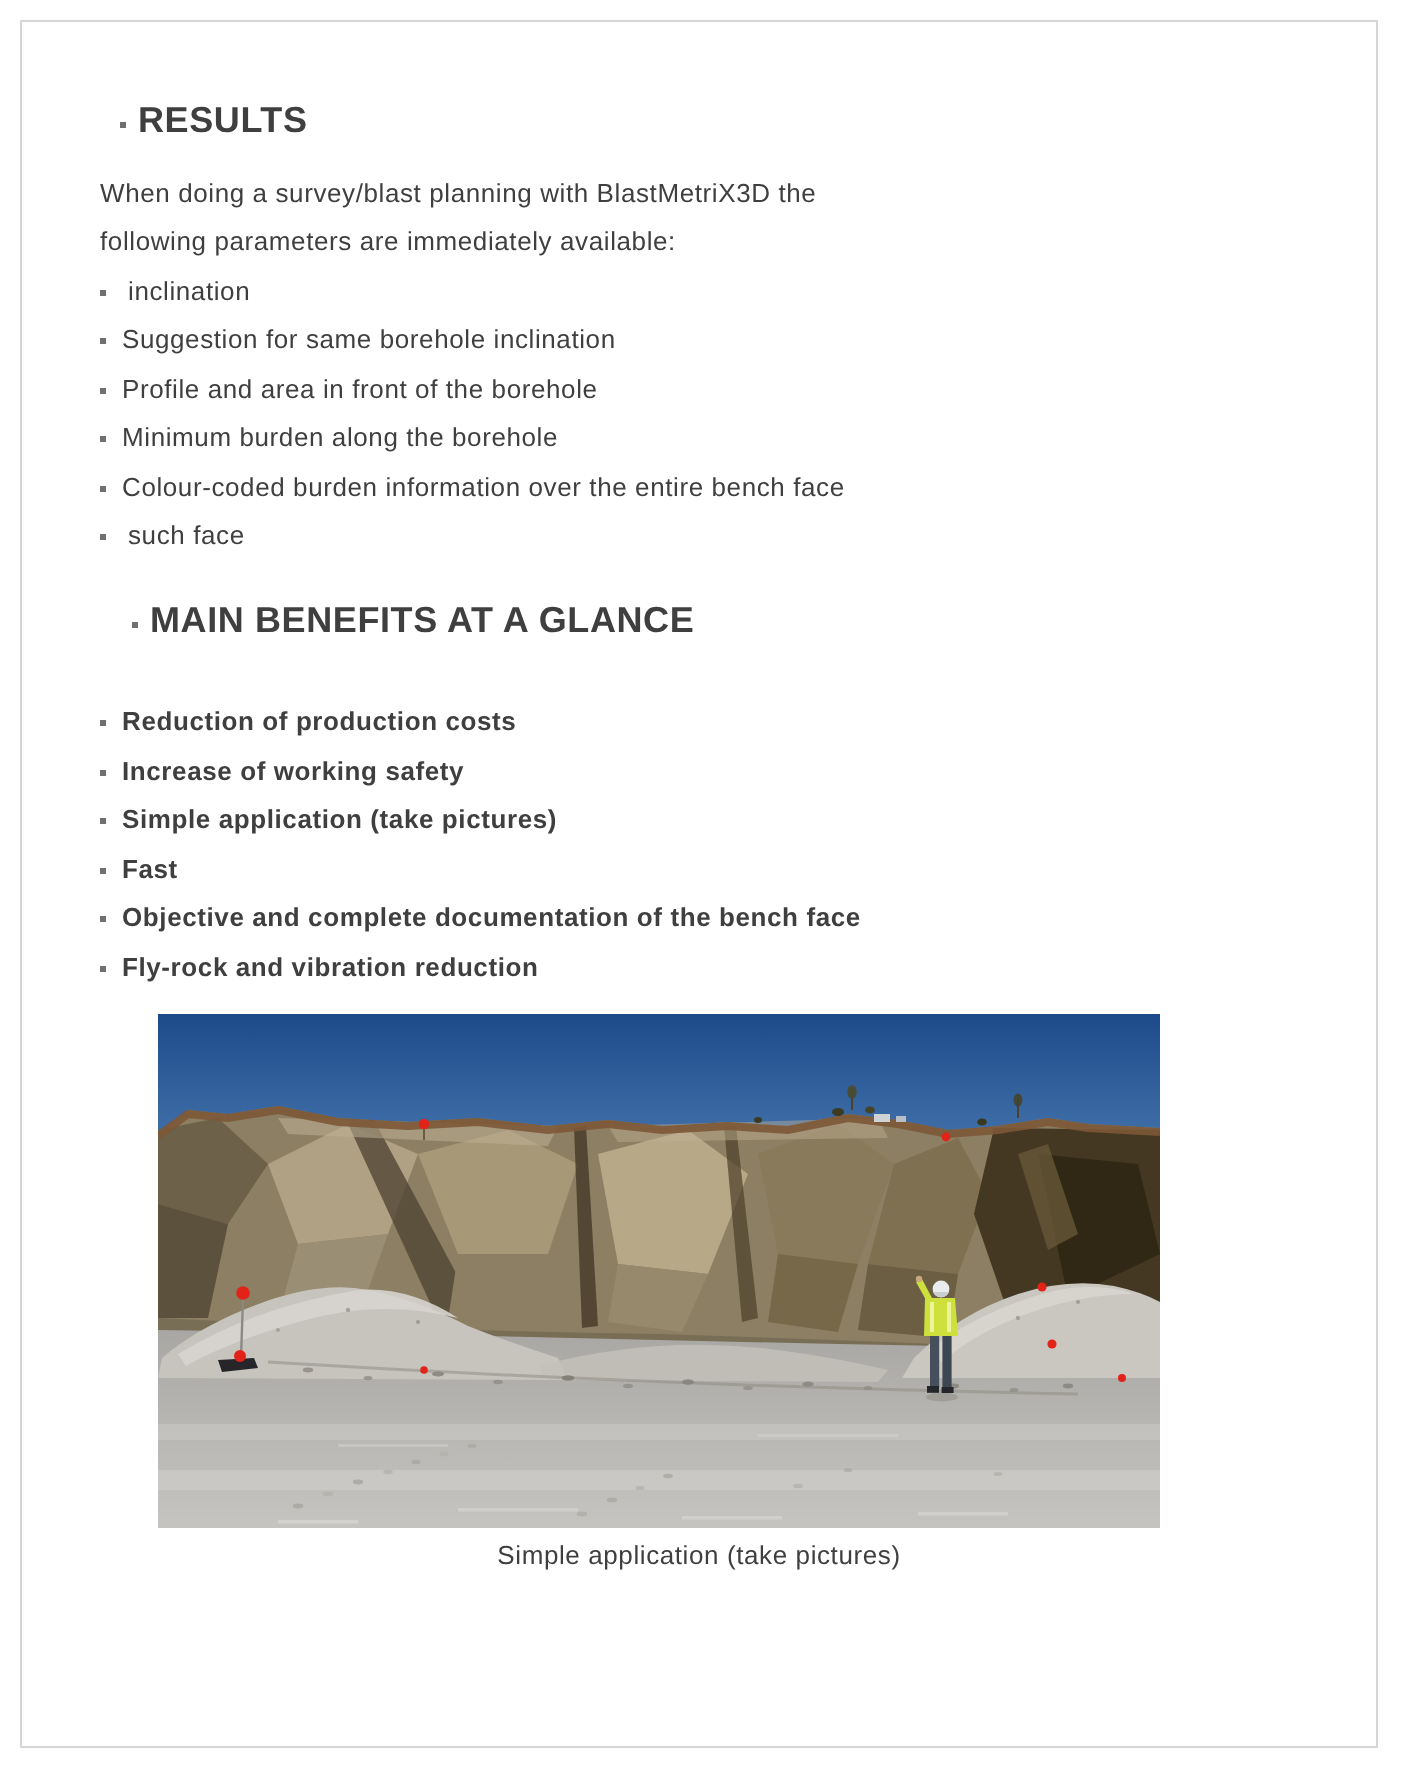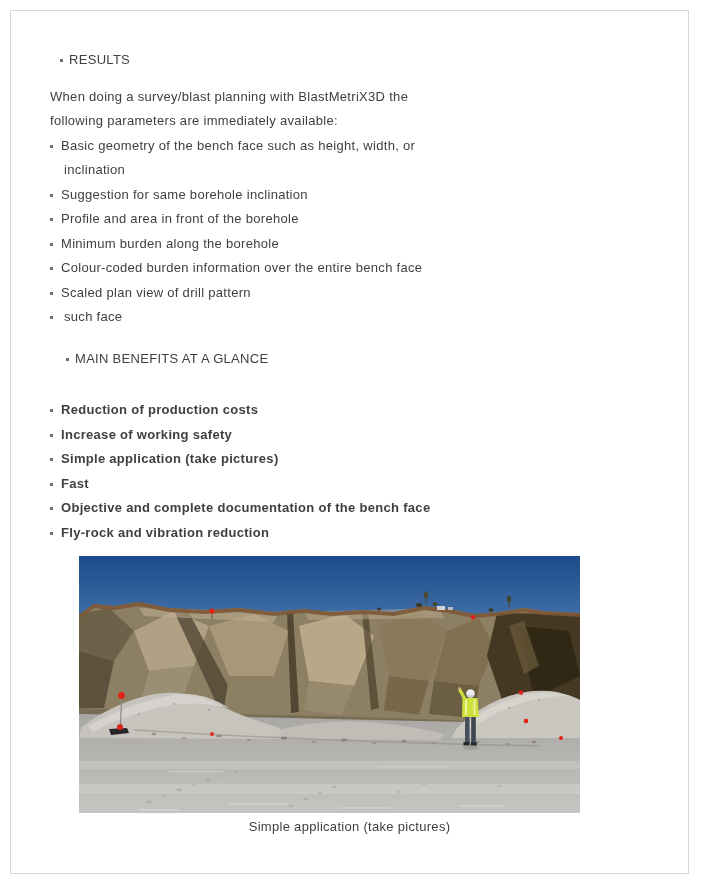--- a/index.html
+++ b/index.html
@@ -10,21 +10,21 @@
   }
   .panel{
     position:absolute;left:10px;top:10px;width:677px;height:862px;
     border:1px solid #d6d6d6;background:#ffffff;overflow:hidden;
   }
   .content{
     padding:37px 0 0 39px;
     font-size:13px;line-height:24.5px;letter-spacing:0.3px;
   }
   .section-heading{
-    font-size:13px;font-weight:normal;margin:0 0 0 10px;white-space:nowrap;
+    font-size:18px;font-weight:bold;margin:0 0 0 10px;white-space:nowrap;
   }
   .benefits-heading{margin-left:16px;margin-top:17px;}
   .sq{
     display:inline-block;width:3px;height:3px;background:#6f6f6f;
     vertical-align:2px;margin-right:6px;
   }
   .intro{margin-top:12px;}
   .intro .line{display:block;white-space:nowrap;}
   ul{list-style:none;margin:0;padding:0;}
   .benefit-list{margin-top:27px;font-weight:bold;}
@@ -51,21 +51,21 @@
 
     <div class="intro">
       <span class="line">When doing a survey/blast planning with BlastMetriX3D the</span>
       <span class="line">following parameters are immediately available:</span>
     </div>
 
     <ul class="result-list">
 
         <li>
           <span class="sq"></span>
-          <span class="item-text"><span class="line">Basic geometry of the bench face such as height, width, or</span><span class="line cont">inclination</span></span>
+          <span class="item-text"><span class="line cont">inclination</span></span>
         </li>
 
         <li>
           <span class="sq"></span>
           <span class="item-text"><span class="line">Suggestion for same borehole inclination</span></span>
         </li>
 
         <li>
           <span class="sq"></span>
           <span class="item-text"><span class="line">Profile and area in front of the borehole</span></span>
@@ -74,24 +74,20 @@
         <li>
           <span class="sq"></span>
           <span class="item-text"><span class="line">Minimum burden along the borehole</span></span>
         </li>
 
         <li>
           <span class="sq"></span>
           <span class="item-text"><span class="line">Colour-coded burden information over the entire bench face</span></span>
         </li>
 
-        <li>
-          <span class="sq"></span>
-          <span class="item-text"><span class="line">Scaled plan view of drill pattern</span></span>
-        </li>
 
         <li>
           <span class="sq"></span>
           <span class="item-text"><span class="line cont">such face</span></span>
         </li>
 
     </ul>
 
     <div class="section-heading benefits-heading">
       <span class="sq"></span><span>MAIN BENEFITS AT A GLANCE</span>

